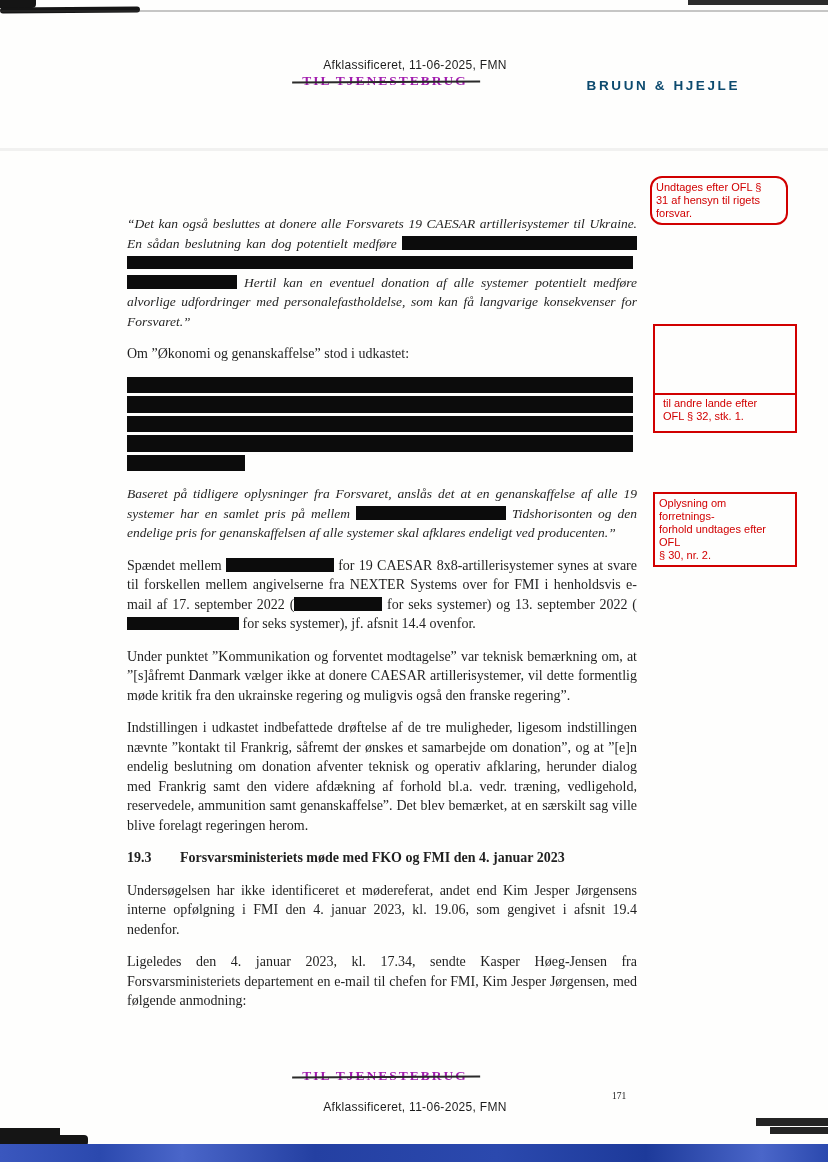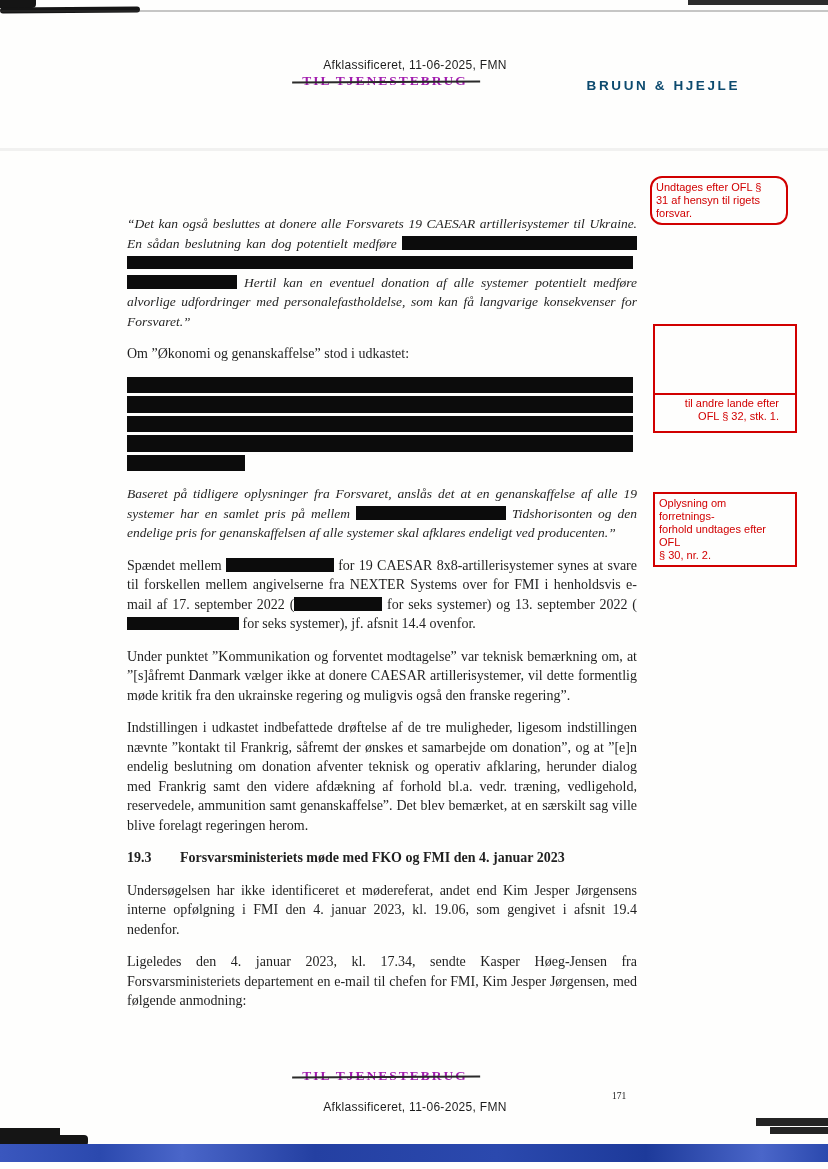--- a/index.html
+++ b/index.html
@@ -64,21 +64,21 @@
     position:absolute;border:2px solid var(--red,#d10000);
     font-family:"Liberation Sans", sans-serif;font-size:11px;line-height:13px;
     color:var(--red,#d10000);padding:3px 4px;background:transparent;
   }
   .note .ntext{white-space:pre-line;display:block;}
   .note1{left:650px;top:176px;width:126px;border-radius:12px;}
   .note2{left:653px;top:324px;width:132px;height:99px;}
   .note3{left:653px;top:454px;width:132px;margin-top:38px;}
   .note-inner{
     position:absolute;left:-2px;right:-2px;bottom:-2px;top:67px;
-    border:2px solid var(--red,#d10000);padding:2px 16px;text-align:right;
+    border:2px solid var(--red,#d10000);padding:2px 8px;
   }
 </style>
 </head>
 <body>
 
 <div class="page">
 
   <div class="art art-tl1"></div>
   <div class="art art-tl2"></div>
   <div class="art art-line"></div>

